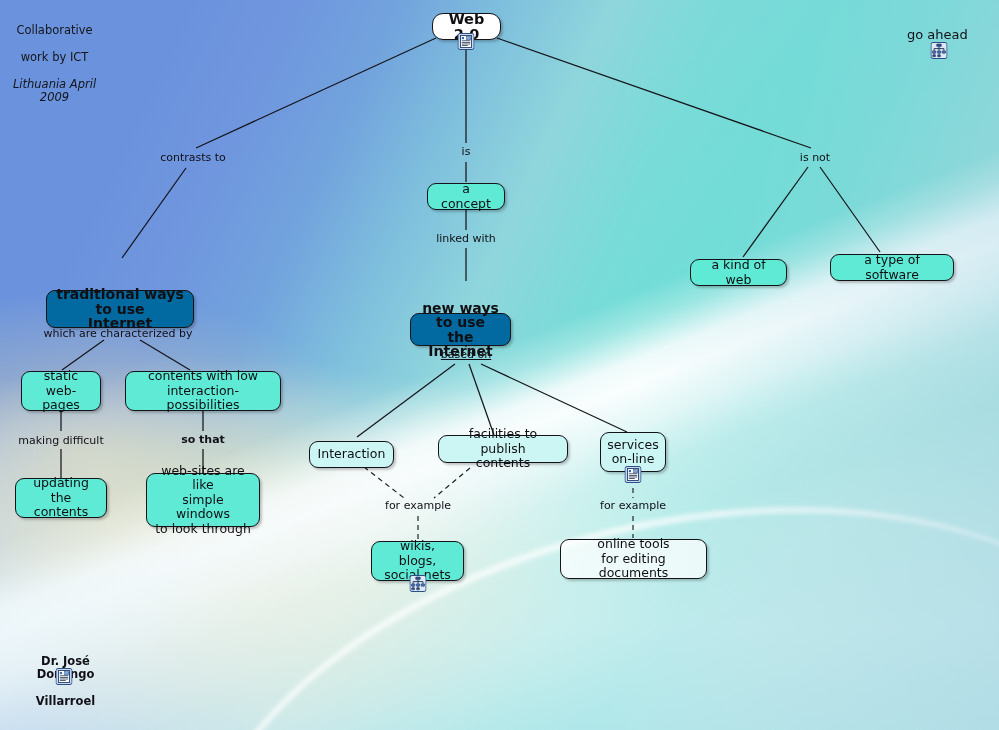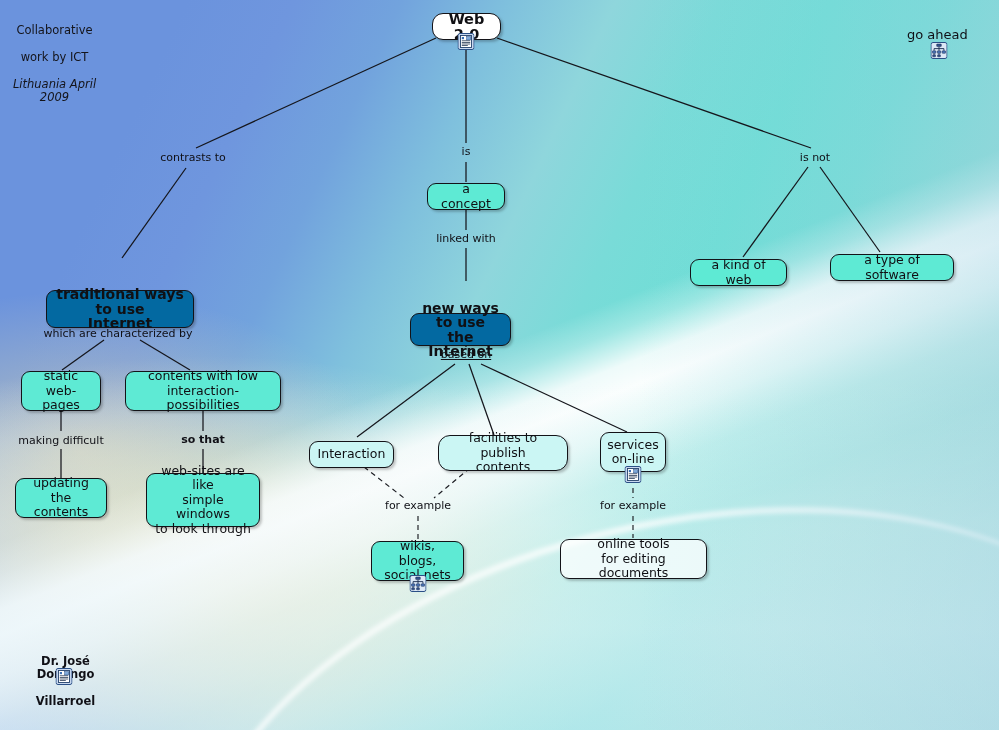--- a/index.html
+++ b/index.html
@@ -291,21 +291,21 @@
 
   <div class="node plain" style="left:15px; top:478px; width:92px; height:40px;">updating the
 contents</div>
 
   <div class="node plain" style="left:146px; top:473px; width:114px; height:54px;">web-sites are like
 simple windows
 to look through</div>
 
   <div class="node cyan" style="left:309px; top:441px; width:85px; height:27px;">Interaction</div>
 
-  <div class="node cyan" style="left:438px; top:435px; width:130px; height:36px;border-radius:12px;">facilities to publish
+  <div class="node cyan" style="left:438px; top:435px; width:130px; height:28px;">facilities to publish
 contents</div>
 
   <div class="node cyan" style="left:600px; top:432px; width:66px; height:40px;">services
 on-line</div>
 
   <div class="node plain" style="left:371px; top:541px; width:93px; height:40px;">wikis, blogs,
 social nets</div>
 
   <div class="node ghost" style="left:560px; top:539px; width:147px; height:40px;">online tools
 for editing documents</div>

